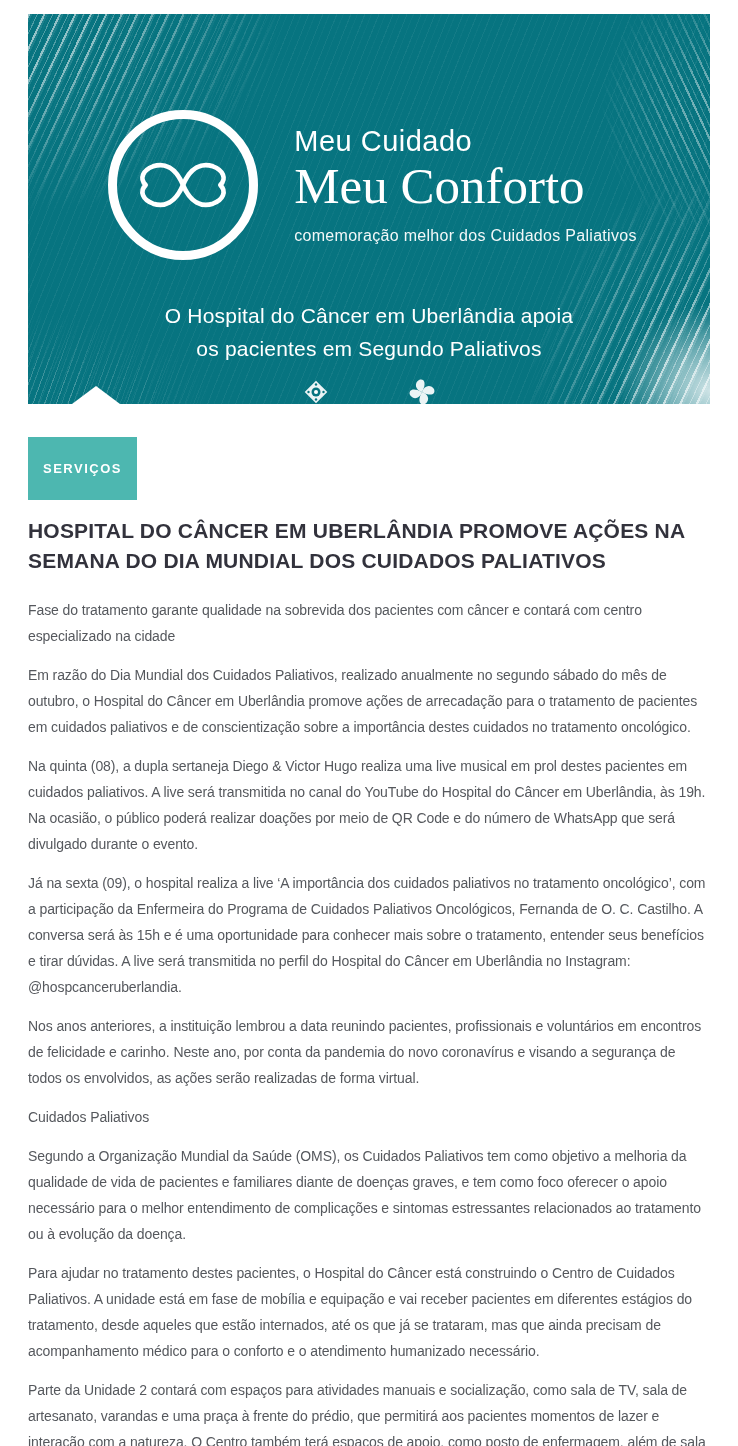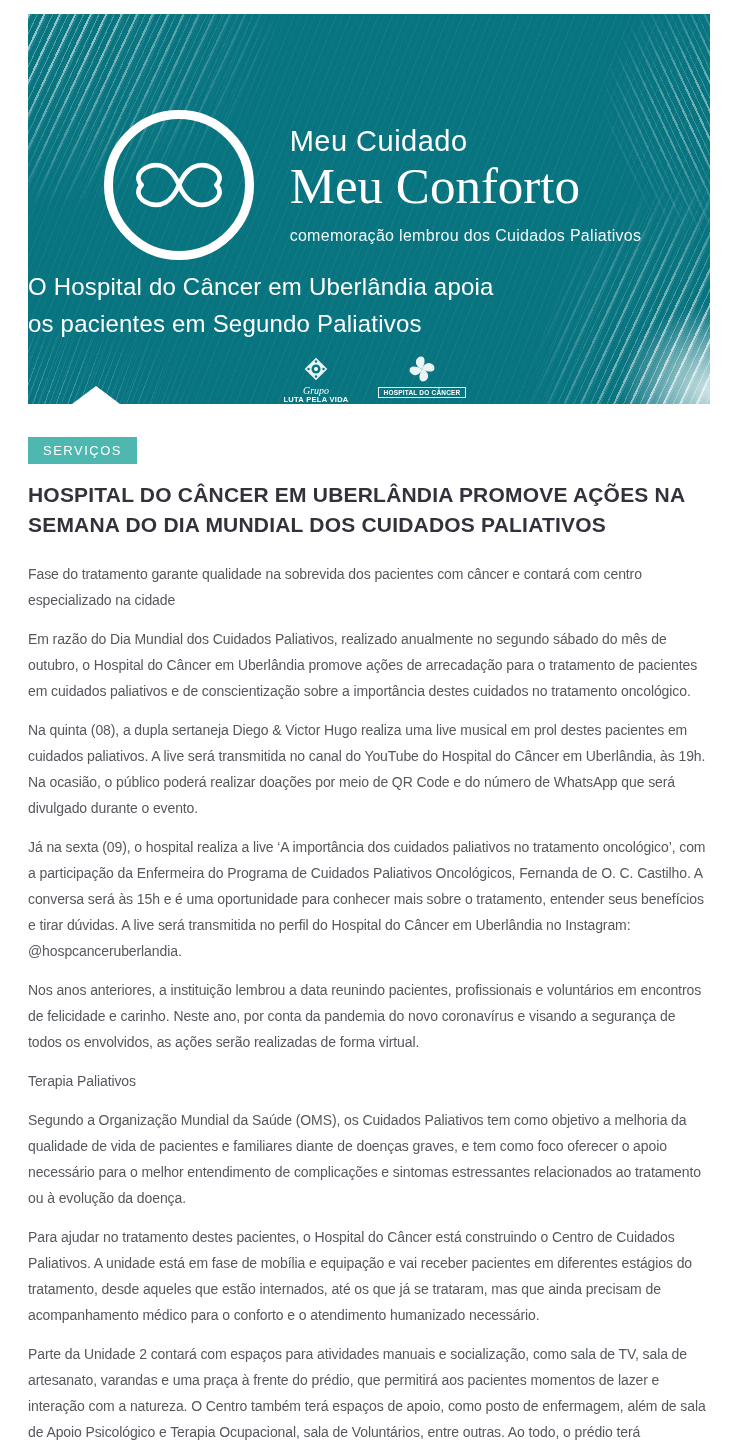--- a/index.html
+++ b/index.html
@@ -69,22 +69,22 @@
     width:150px;height:150px;border:9px solid #ffffff;border-radius:50%;
     box-sizing:border-box;display:flex;align-items:center;justify-content:center;
     flex:0 0 auto;
   }
   .banner-titles{padding-top:16px;}
   .t1{font-size:29px;font-weight:500;letter-spacing:.5px;line-height:1.1;}
   .t2{font-family:"Liberation Serif", serif;font-size:51px;line-height:1.05;margin-top:2px;}
   .t3{font-size:16px;font-weight:300;letter-spacing:.3px;margin-top:14px;white-space:nowrap;opacity:.95;}
 
   .tagline{
-    position:relative;margin-top:8px;
-    font-size:24px;font-weight:300;line-height:1.55;letter-spacing:.2px;
+    position:relative;text-align:center;margin-top:40px;
+    font-size:21px;font-weight:300;line-height:1.55;letter-spacing:.2px;
   }
   .partners{
     position:relative;display:flex;justify-content:center;align-items:flex-start;
     gap:26px;margin-top:12px;
   }
   .partner{display:flex;flex-direction:column;align-items:center;width:80px;}
   .partner svg{display:block;}
   .p-cap-script{font-family:"Liberation Serif", serif;font-style:italic;font-size:10px;line-height:1;margin-top:2px;}
   .p-cap{font-size:7.5px;font-weight:700;letter-spacing:.3px;line-height:1.1;}
   .p-box{border:1px solid rgba(255,255,255,.9);font-size:6.5px;font-weight:700;
@@ -93,22 +93,22 @@
   .notch{
     position:absolute;bottom:0;left:44px;width:0;height:0;
     border-left:24px solid transparent;border-right:24px solid transparent;
     border-bottom:18px solid #ffffff;
   }
 
   
   .article{padding:33px 28px 20px 28px;}
   .badge{
     display:inline-block;background:#4db7b0;color:#ffffff;
-    font-size:13px;font-weight:400;letter-spacing:1.5px;
-    padding:6px 15px;cursor:pointer;
+    font-size:13px;font-weight:700;letter-spacing:1.5px;
+    padding:24px 15px;cursor:pointer;
   }
   .headline{
     margin:16px 0 0 0;
     font-size:21px;font-weight:700;line-height:1.45;
     color:#32323c;letter-spacing:.2px;
   }
   .body-text{margin-top:20px;}
   .para{
     margin:0 0 13px 0;
     font-size:14px;line-height:26px;color:#55585d;letter-spacing:-.1px;
@@ -129,21 +129,21 @@
     <div class="banner-main">
       <div class="logo-circle">
         <svg width="112" height="66" viewBox="0 0 120 70">
           <path d="M60,35 C52,16 40,11 28,15 C17,19 13,28 20,35 C13,42 17,51 28,55 C40,59 52,54 60,35 Z" fill="none" stroke="#ffffff" stroke-width="5" stroke-linejoin="round"></path>
           <path d="M60,35 C68,16 80,11 92,15 C103,19 107,28 100,35 C107,42 103,51 92,55 C80,59 68,54 60,35 Z" fill="none" stroke="#ffffff" stroke-width="5" stroke-linejoin="round"></path>
         </svg>
       </div>
       <div class="banner-titles">
         <div class="t1">Meu Cuidado</div>
         <div class="t2">Meu Conforto</div>
-        <div class="t3">comemoração lembrou dos Cuidados Paliativos</div>
+        <div class="t3">comemoração melhor dos Cuidados Paliativos</div>
       </div>
     </div>
 
     <div class="tagline">
       <div>O Hospital do Câncer em Uberlândia apoia</div>
       <div>os pacientes em Segundo Paliativos</div>
     </div>
 
     <div class="partners">
       <div class="partner">
@@ -184,21 +184,21 @@
         <p class="para">Fase do tratamento garante qualidade na sobrevida dos pacientes com câncer e contará com centro especializado na cidade</p>
 
         <p class="para">Em razão do Dia Mundial dos Cuidados Paliativos, realizado anualmente no segundo sábado do mês de outubro, o Hospital do Câncer em Uberlândia promove ações de arrecadação para o tratamento de pacientes em cuidados paliativos e de conscientização sobre a importância destes cuidados no tratamento oncológico.</p>
 
         <p class="para">Na quinta (08), a dupla sertaneja Diego &amp; Victor Hugo realiza uma live musical em prol destes pacientes em cuidados paliativos. A live será transmitida no canal do YouTube do Hospital do Câncer em Uberlândia, às 19h. Na ocasião, o público poderá realizar doações por meio de QR Code e do número de WhatsApp que será divulgado durante o evento.</p>
 
         <p class="para">Já na sexta (09), o hospital realiza a live ‘A importância dos cuidados paliativos no tratamento oncológico’, com a participação da Enfermeira do Programa de Cuidados Paliativos Oncológicos, Fernanda de O. C. Castilho. A conversa será às 15h e é uma oportunidade para conhecer mais sobre o tratamento, entender seus benefícios e tirar dúvidas. A live será transmitida no perfil do Hospital do Câncer em Uberlândia no Instagram: @hospcanceruberlandia.</p>
 
         <p class="para">Nos anos anteriores, a instituição lembrou a data reunindo pacientes, profissionais e voluntários em encontros de felicidade e carinho. Neste ano, por conta da pandemia do novo coronavírus e visando a segurança de todos os envolvidos, as ações serão realizadas de forma virtual.</p>
 
-        <p class="para">Terapia Paliativos</p>
+        <p class="para">Cuidados Paliativos</p>
 
         <p class="para">Segundo a Organização Mundial da Saúde (OMS), os Cuidados Paliativos tem como objetivo a melhoria da qualidade de vida de pacientes e familiares diante de doenças graves, e tem como foco oferecer o apoio necessário para o melhor entendimento de complicações e sintomas estressantes relacionados ao tratamento ou à evolução da doença.</p>
 
         <p class="para">Para ajudar no tratamento destes pacientes, o Hospital do Câncer está construindo o Centro de Cuidados Paliativos. A unidade está em fase de mobília e equipação e vai receber pacientes em diferentes estágios do tratamento, desde aqueles que estão internados, até os que já se trataram, mas que ainda precisam de acompanhamento médico para o conforto e o atendimento humanizado necessário.</p>
 
         <p class="para">Parte da Unidade 2 contará com espaços para atividades manuais e socialização, como sala de TV, sala de artesanato, varandas e uma praça à frente do prédio, que permitirá aos pacientes momentos de lazer e interação com a natureza. O Centro também terá espaços de apoio, como posto de enfermagem, além de sala de Apoio Psicológico e Terapia Ocupacional, sala de Voluntários, entre outras. Ao todo, o prédio terá capacidade para 42 leitos distribuídos em 20 apartamentos duplos e dois simples, todos com banheiros acessíveis.</p>
 
       </div>
   </div>
 

